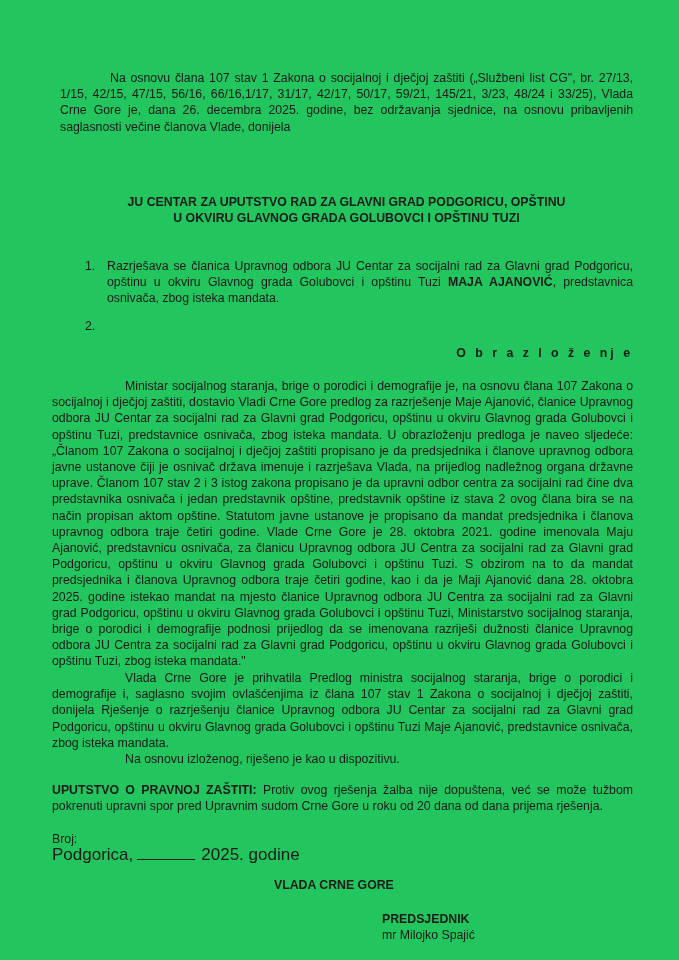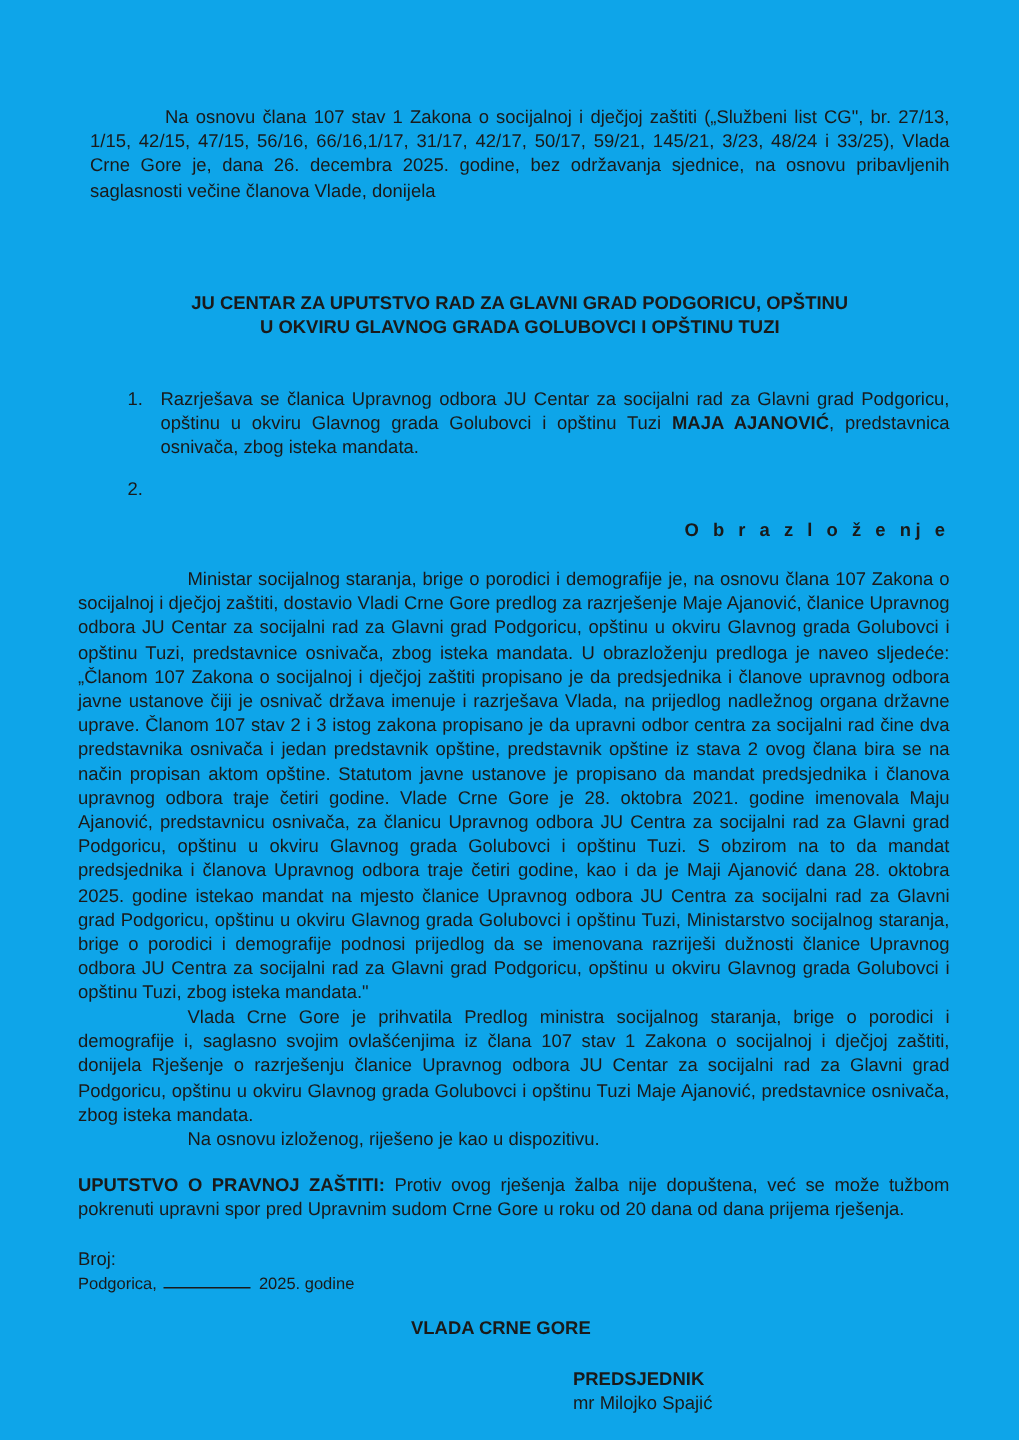--- a/index.html
+++ b/index.html
@@ -1,36 +1,36 @@
 <!DOCTYPE html>
 <html><head>
 <meta charset="utf-8">
 <style>
   html, body { margin:0; padding:0; background:#ffffff; }
   body { width:679px; height:960px; overflow:hidden; position:relative;
          font-family:"Liberation Sans", sans-serif; color:#1a1a1a; }
-  .page { position:absolute; left:0; top:0; width:679px; height:960px; background:#0ea5e9; }
+  .page { position:absolute; left:0; top:0; width:679px; height:960px; background:#22c55e; }
   .p { position:absolute; font-size:12.3px; line-height:16.2px; text-align:justify; }
   .intro { left:60px; top:70px; width:573px; text-indent:50px; }
   .title { position:absolute; left:60px; width:573px; text-align:center; font-weight:bold; font-size:12.3px; line-height:16px; }
   .t1 { top:162px; letter-spacing:3px; }
   .t2 { top:178px; }
   .t3 { top:194px; }
   .t4 { top:210px; }
   .item { position:absolute; font-size:12.3px; line-height:16.2px; text-align:justify; }
   .num { position:absolute; left:-22px; top:0; }
   .item1 { left:107px; top:258px; width:526px; }
   .item2 { left:107px; top:318px; width:526px; }
   .obraz { position:absolute; left:60px; width:573px; top:346px; text-align:right; font-weight:bold; font-size:12.3px; letter-spacing:3px; }
   .body1 { left:52px; top:378px; width:581px; text-indent:73px; }
   .body2 { left:52px; top:670px; width:581px; text-indent:73px; }
   .body3 { left:52px; top:751px; width:581px; text-indent:73px; }
   .uput { left:52px; top:782px; width:581px; }
   .broj { position:absolute; left:52px; top:831px; font-size:12.3px; line-height:16.2px; }
-  .podg { position:absolute; left:52px; top:847px; font-size:11px; line-height:16.2px;text-align:right; }
+  .podg { position:absolute; left:52px; top:847px; font-size:17px; line-height:16.2px;text-align:right; }
   .blank { display:inline-block; width:58px; border-bottom:1px solid #1a1a1a; height:11px; margin:0 6px 0 4px; vertical-align:baseline; }
   .vlada { position:absolute; left:274px; top:878px; font-weight:bold; font-size:12.3px; }
   .pred { position:absolute; left:382px; top:912px; font-weight:bold; font-size:12.3px; }
   .pred-name { position:absolute; left:382px; top:928px; font-size:12.3px; }
   b { font-weight:bold; }
 </style>
 </head>
 <body>
 
 <div class="page">

